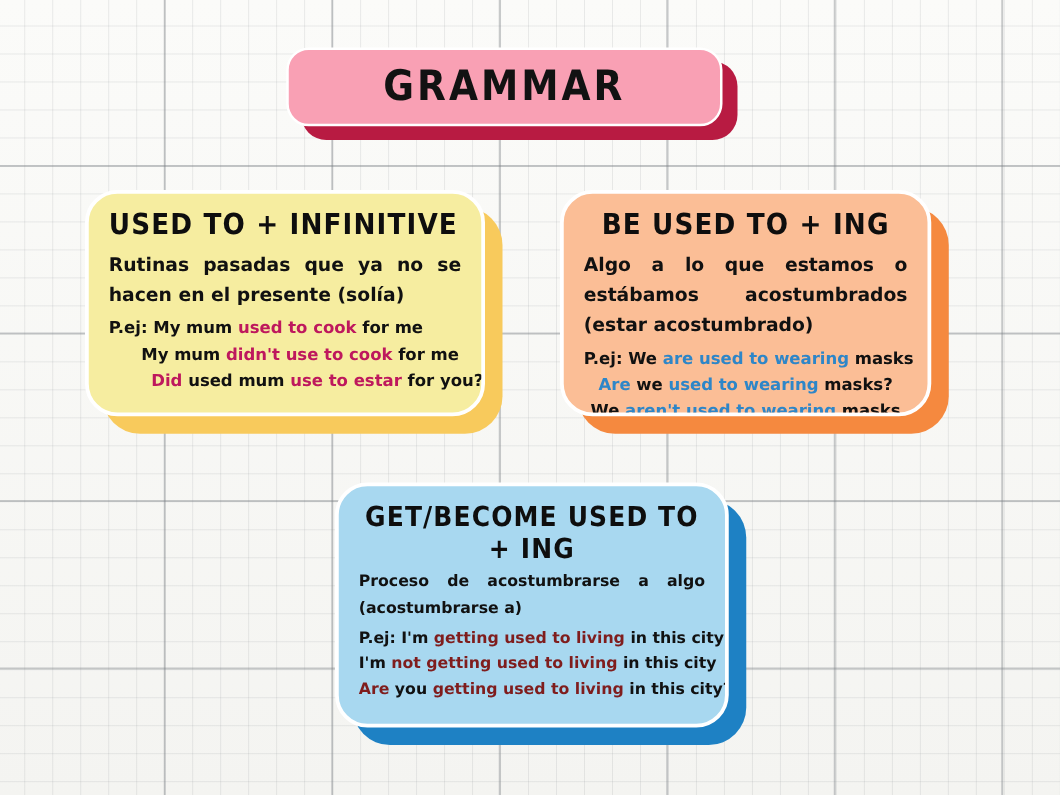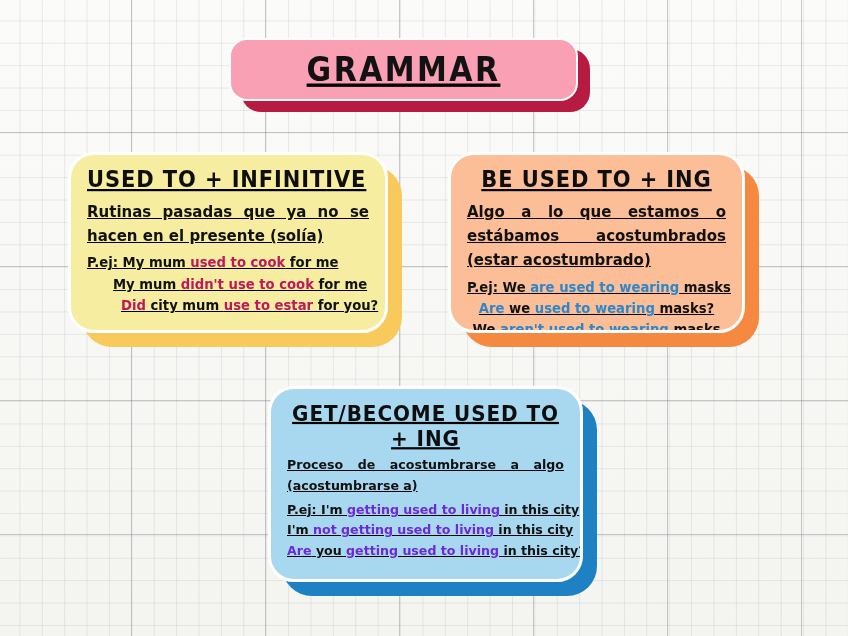--- a/index.html
+++ b/index.html
@@ -40,21 +40,20 @@
       22.4px 22.4px,
       100% 100%;
     background-position: -3px -2px, -3px -2px, -3px -2px, -3px -2px, 0 0;
   }
 
   
   .card {
     position: absolute;
     box-sizing: border-box;
     border-radius: 26px;
-    text-decoration: underline;
   }
   .card .shadow {
     position: absolute;
     left: 14px;
     top: 14px;
     right: -14px;
     bottom: -14px;
     border-radius: 30px;
     z-index: 0;
   }
@@ -167,21 +166,21 @@
 
   
   #card-get-used-to {
     left: 268px;
     top: 386px;
     width: 315px;
     height: 196px;
   }
   #card-get-used-to .shadow { background: #1e81c4; }
   #card-get-used-to .face   { background: #a8d8f0; }
-  #card-get-used-to .hl     { color: #6d28d9; }
+  #card-get-used-to .hl     { color: #7f1d1d; }
   #card-get-used-to h2 {
     text-align: center;
     transform-origin: center top;
     font-size: 20px;
     margin-bottom: 4px;
   }
   #card-get-used-to .examples { text-align: center; }
   #card-get-used-to .definition,
   #card-get-used-to .examples { font-size: 12.6px; }
 
@@ -201,21 +200,21 @@
   </div>
 
   <div class="card concept" id="card-used-to">
     <div class="shadow"></div>
     <div class="face">
       <h2>USED TO + INFINITIVE</h2>
       <p class="definition">Rutinas pasadas que ya no se hacen en el presente (solía)</p>
       <div class="examples">
         <div class="ex-line"><span>P.ej: My mum </span><span class="hl">used to cook</span><span> for me</span></div>
         <div class="ex-line ex-indent-1"><span>My mum </span><span class="hl">didn't use to cook</span><span> for me</span></div>
-        <div class="ex-line ex-indent-2"><span class="hl">Did</span><span> city mum </span><span class="hl">use to estar</span><span> for you?</span></div>
+        <div class="ex-line ex-indent-2"><span class="hl">Did</span><span> used mum </span><span class="hl">use to estar</span><span> for you?</span></div>
       </div>
     </div>
   </div>
 
   <div class="card concept" id="card-be-used-to">
     <div class="shadow"></div>
     <div class="face">
       <h2>BE USED TO + ING</h2>
       <p class="definition">Algo a lo que estamos o estábamos acostumbrados (estar acostumbrado)</p>
       <div class="examples">

